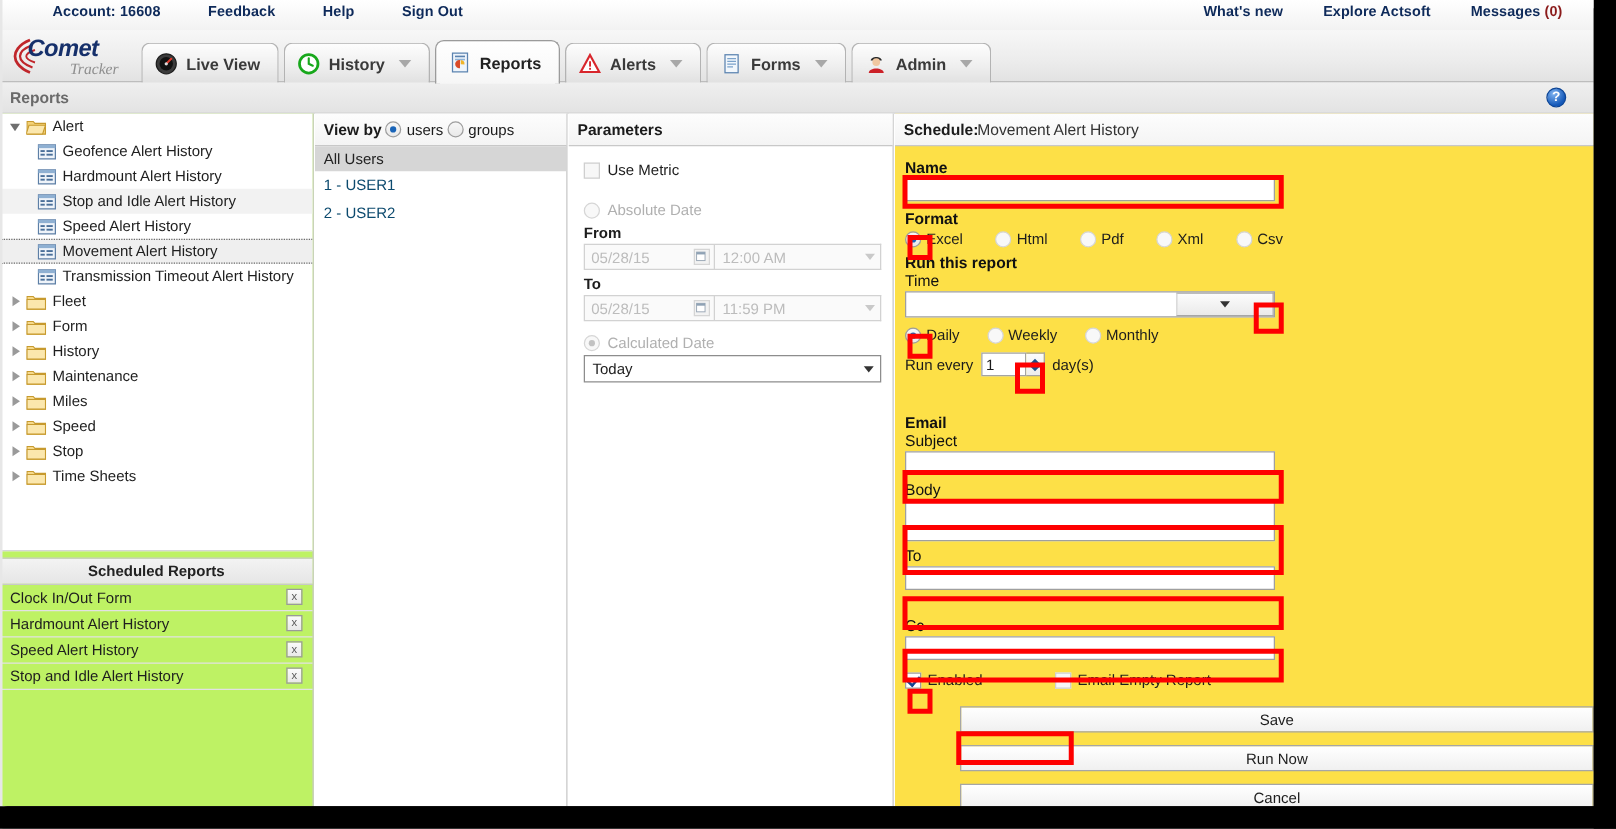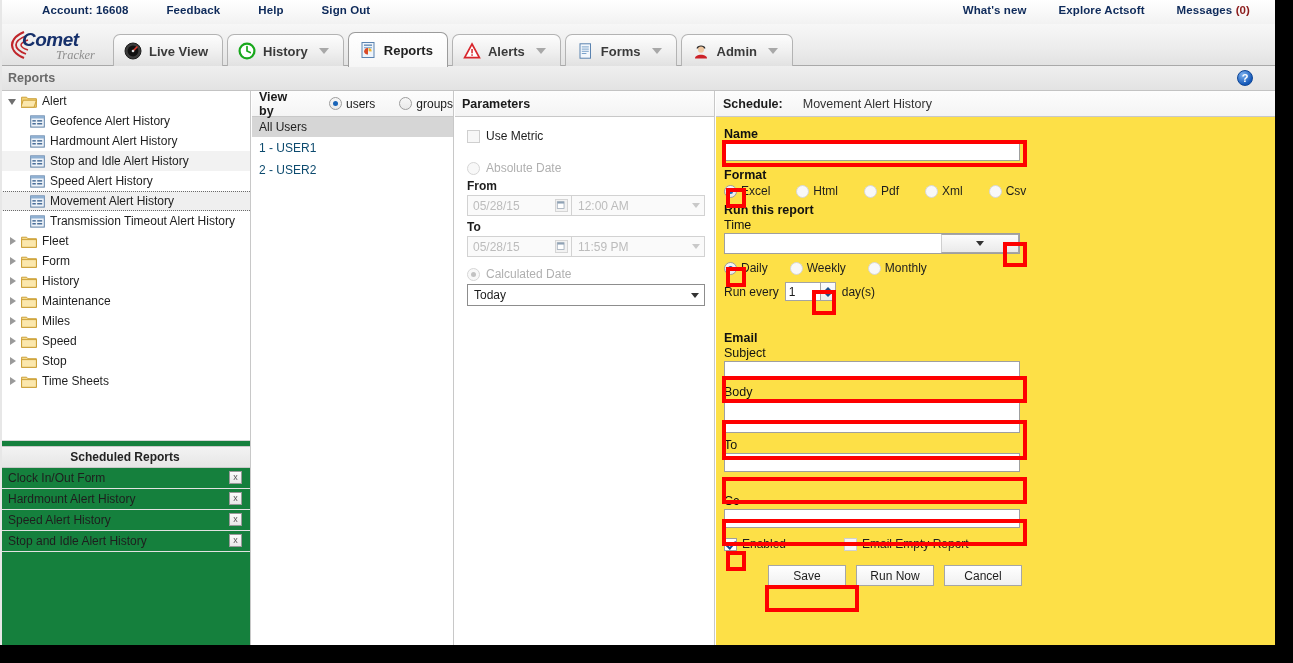--- a/index.html
+++ b/index.html
@@ -130,21 +130,21 @@
 
   
   .body-area {
     position: absolute; left: 0; top: 91px; width: 1275px; height: 554px;
     background: #ffffff;
   }
 
   
   .left-col {
     position: absolute; left: 0; top: 0; width: 251px; height: 554px;
-    background: #15803d; border-right: 1px solid #c8c8c8;
+    background: #bef264; border-right: 1px solid #c8c8c8;
   }
   .tree {
     position: absolute; left: 0; top: 0; width: 250px; height: 350px;
     overflow: hidden; background: #fff;
     border-bottom: 1px solid #d6d6d6;
   }
   .tnode {
     position: relative; height: 20px; display: flex; align-items: center;
     font-size: 12px; color: #1e1e1e; cursor: pointer; padding-left: 8px;
   }
@@ -195,21 +195,21 @@
 
   
   .mid-col {
     position: absolute; left: 252px; top: 0; width: 202px; height: 554px;
     background: #fff; border-right: 1px solid #c8c8c8;
   }
   .panel-head {
     height: 26px; border-bottom: 1px solid #c8c8c8;
     background: linear-gradient(#fdfdfd,#f4f4f4);
     display: flex; align-items: center; padding-left: 7px;
-    font-size: 12.5px; font-weight: bold; color: #1b1b1b; gap: 24px;
+    font-size: 12.5px; font-weight: bold; color: #1b1b1b; gap: 3px;
   }
   .radio-inline { display: flex; align-items: center; gap: 4px; font-weight: normal; font-size: 12px; cursor: pointer;}
   .allusers {
     height: 20px; background: #d6d6d6;
     display: flex; align-items: center; padding-left: 7px;
     font-size: 12px; color: #222; cursor: pointer;
   }
   .userrow {
     height: 22px; display: flex; align-items: center; padding-left: 7px;
     font-size: 12px; color: #0c4a6e; cursor: pointer;
@@ -286,21 +286,21 @@
   }
   .spinner {
     width: 15px; height: 19px; border: 1px solid #a4a4a4; border-left: none;
     background: linear-gradient(#fcfcfc,#ededed);
     display: flex; flex-direction: column; align-items: center; justify-content: center; gap: 2px;
     cursor: pointer;
   }
   .spinner .up { width:0;height:0;border-left:4px solid transparent;border-right:4px solid transparent;border-bottom:4px solid #1c4f8a;}
   .spinner .dn { width:0;height:0;border-left:4px solid transparent;border-right:4px solid transparent;border-top:4px solid #1c4f8a;}
 
-  .btn-row { display: flex; gap: 10px; margin-top: 14px; padding-left: 44px;}
+  .btn-row { display: flex; gap: 10px; margin-top: 14px; padding-left: 44px; flex-direction: column;}
   .btn {
     min-width: 78px; height: 21px; border: 1px solid #a6a6a6;
     background: linear-gradient(#ffffff, #f0f0f0);
     font-size: 12px; color: #1d1d1d; display: flex; align-items: center; justify-content: center;
     cursor: pointer;
   }
 
   
   .radio {
     width: 13px; height: 13px; border-radius: 50%; flex: 0 0 13px;

